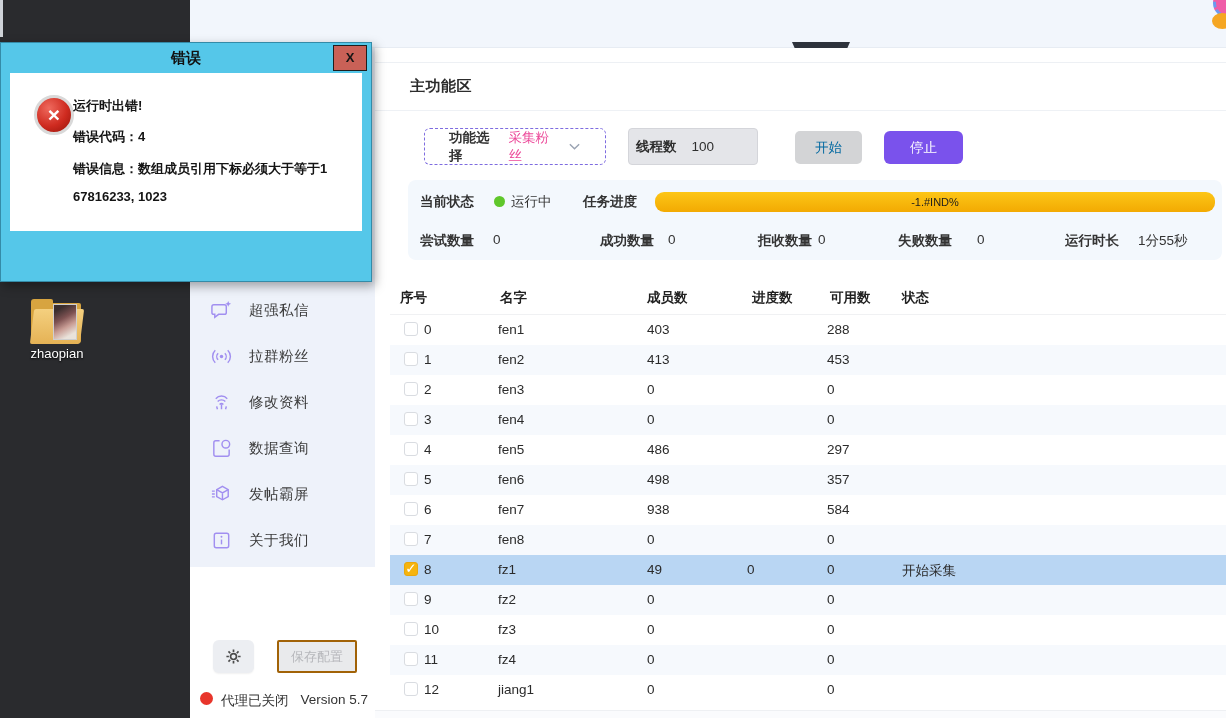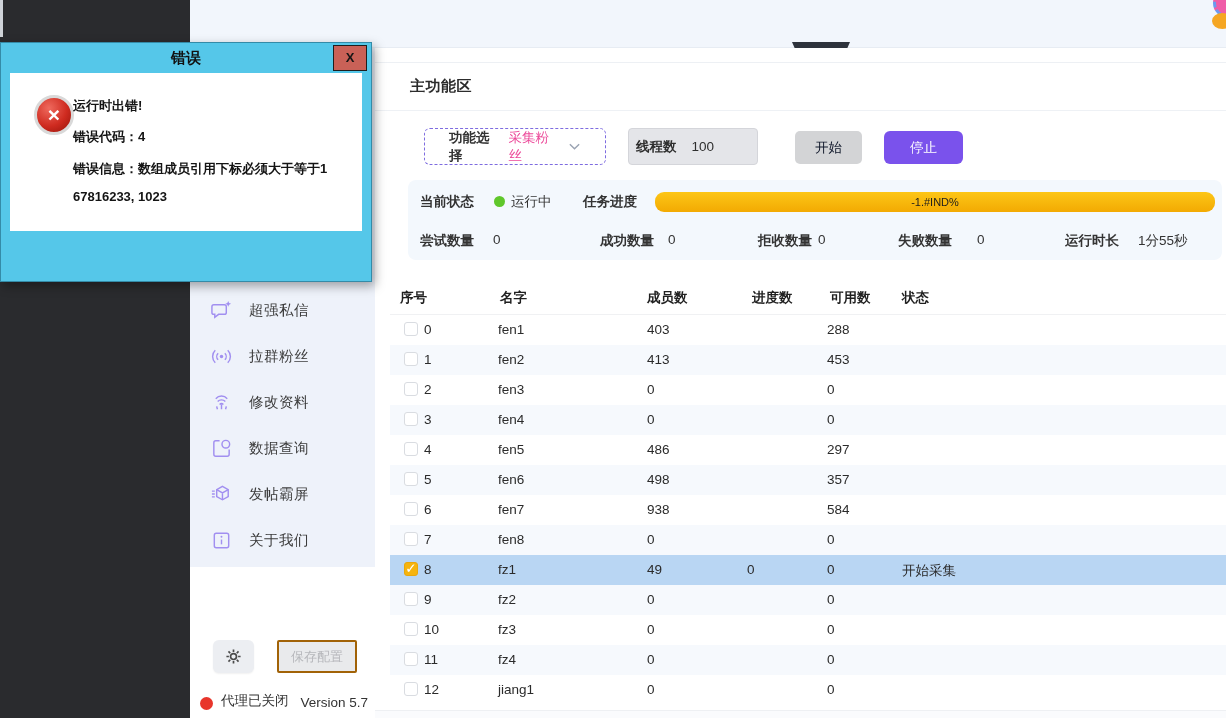--- a/index.html
+++ b/index.html
@@ -20,21 +20,21 @@
 
   
   .sidebar{position:absolute;left:190px;top:0;width:185px;height:567px;background:#eef2fa;}
   .menu-item{position:absolute;left:20px;height:28px;display:flex;align-items:center;gap:16px;cursor:pointer;}
   .menu-item svg{width:23px;height:23px;flex:0 0 auto;}
   .menu-label{font-size:14.5px;color:#3b3b3b;letter-spacing:.5px;}
   .gear-btn{position:absolute;left:23px;top:640px;width:41px;height:33px;background:#eceef2;border:none;border-radius:6px;
     display:flex;align-items:center;justify-content:center;cursor:pointer;box-shadow:0 1px 2px rgba(0,0,0,.06);}
   .save-btn{position:absolute;left:87px;top:640px;width:80px;height:33px;background:#e9eaec;border:2px solid #a16207;border-radius:2px;
     color:#b6b7bb;font-size:13px;cursor:default;}
-  .proxy-row{position:absolute;left:10px;top:692px;display:flex;align-items:flex-end;gap:8px;}
+  .proxy-row{position:absolute;left:10px;top:692px;display:flex;align-items:flex-start;gap:8px;}
   .proxy-dot{width:13px;height:13px;border-radius:50%;background:#e8352b;}
   .proxy-text{font-size:13.5px;color:#333;}
   .version-text{font-size:13.5px;color:#333;margin-left:4px;}
 
   
   .topband{position:absolute;left:190px;top:0;width:1036px;height:48px;background:#f2f6fc;border-bottom:1px solid #e7ecf3;box-sizing:border-box;}
   .handle{position:absolute;left:792px;top:42px;width:58px;height:20px;background:#2e333c;
     clip-path:polygon(0 0,100% 0,85% 100%,15% 100%);display:flex;align-items:center;justify-content:center;cursor:pointer;}
   .deco-ring{position:absolute;left:1213px;top:-12px;width:24px;height:24px;border-radius:50%;
     background:#ef5da8;border:3px dashed #6b9af0;}
@@ -48,21 +48,21 @@
   .func-select{position:absolute;left:424px;top:128px;width:182px;height:37px;border:1px dashed #7e6ce0;border-radius:6px;
     background:#fff;display:flex;align-items:center;padding:0 24px;box-sizing:border-box;gap:11px;cursor:pointer;}
   .fs-label{font-size:13.5px;font-weight:700;color:#333;}
   .fs-value{font-size:13.5px;color:#ec4899;}
   .fs-chevron{margin-left:auto;display:flex;}
   .thread-box{position:absolute;left:628px;top:128px;width:130px;height:37px;background:#e4e5e9;border:1px solid #d4d5da;
     border-radius:4px;display:flex;align-items:center;padding:0 7px;gap:15px;box-sizing:border-box;cursor:text;}
   .tb-label{font-size:13.5px;font-weight:700;color:#2e2e2e;}
   .tb-value{font-size:13.5px;color:#2e2e2e;}
   .start-btn{position:absolute;left:795px;top:131px;width:67px;height:33px;background:#d3d4d6;border:none;border-radius:5px;
-    color:#0f172a;font-size:13.5px;cursor:default;}
+    color:#0369a1;font-size:13.5px;cursor:default;}
   .stop-btn{position:absolute;left:884px;top:131px;width:79px;height:33px;background:#7a52ec;border:none;border-radius:6px;
     color:#fff;font-size:13.5px;cursor:pointer;}
 
   
   .status-panel{position:absolute;left:408px;top:180px;width:814px;height:80px;background:#f3f8fd;border-radius:8px;}
   .status-panel .lbl{position:absolute;font-size:13.5px;font-weight:700;color:#333;white-space:nowrap;}
   .status-panel .val{position:absolute;font-size:13.5px;color:#333;white-space:nowrap;}
   .state-dot{position:absolute;left:86px;top:16px;width:11px;height:11px;border-radius:50%;background:#5fc72b;}
   .progress-bar{position:absolute;left:247px;top:12px;width:560px;height:20px;border-radius:9px;
     background:linear-gradient(#fdc617,#f3aa02);display:flex;align-items:center;justify-content:center;}
@@ -100,20 +100,29 @@
   .ok-btn{position:absolute;left:262px;top:14px;width:86px;height:24px;background:#e3e3e3;border:1px solid #272727;
     outline:1px dotted #555;outline-offset:-4px;font-size:13px;color:#111;cursor:pointer;}
 </style>
 </head>
 <body>
 
 <div id="screen">
 
   <div class="desktop">
     <div class="desktop-sliver"></div>
+    <div class="folder">
+      <div class="folder-art">
+        <div class="folder-tab"></div>
+          <div class="folder-back"></div>
+          <div class="folder-front"></div>
+        <div class="folder-photo"></div>
+      </div>
+      <div class="folder-label">zhaopian</div>
+    </div>
   </div>
 
   <div class="sidebar">
     <div class="menu-item" style="top:296px">
       <svg viewBox="0 0 24 24" fill="none" stroke="#a18ff0" stroke-width="1.5">
         <path d="M4 6h11a2 2 0 0 1 2 2v6a2 2 0 0 1-2 2H9l-4 3v-3H4a2 2 0 0 1-2-2V8a2 2 0 0 1 2-2z"></path>
         <path d="M19 2l.9 2.1L22 5l-2.1.9L19 8l-.9-2.1L16 5l2.1-.9z" fill="#a18ff0" stroke="none"></path>
       </svg>
       <span class="menu-label">超强私信</span>
     </div>

